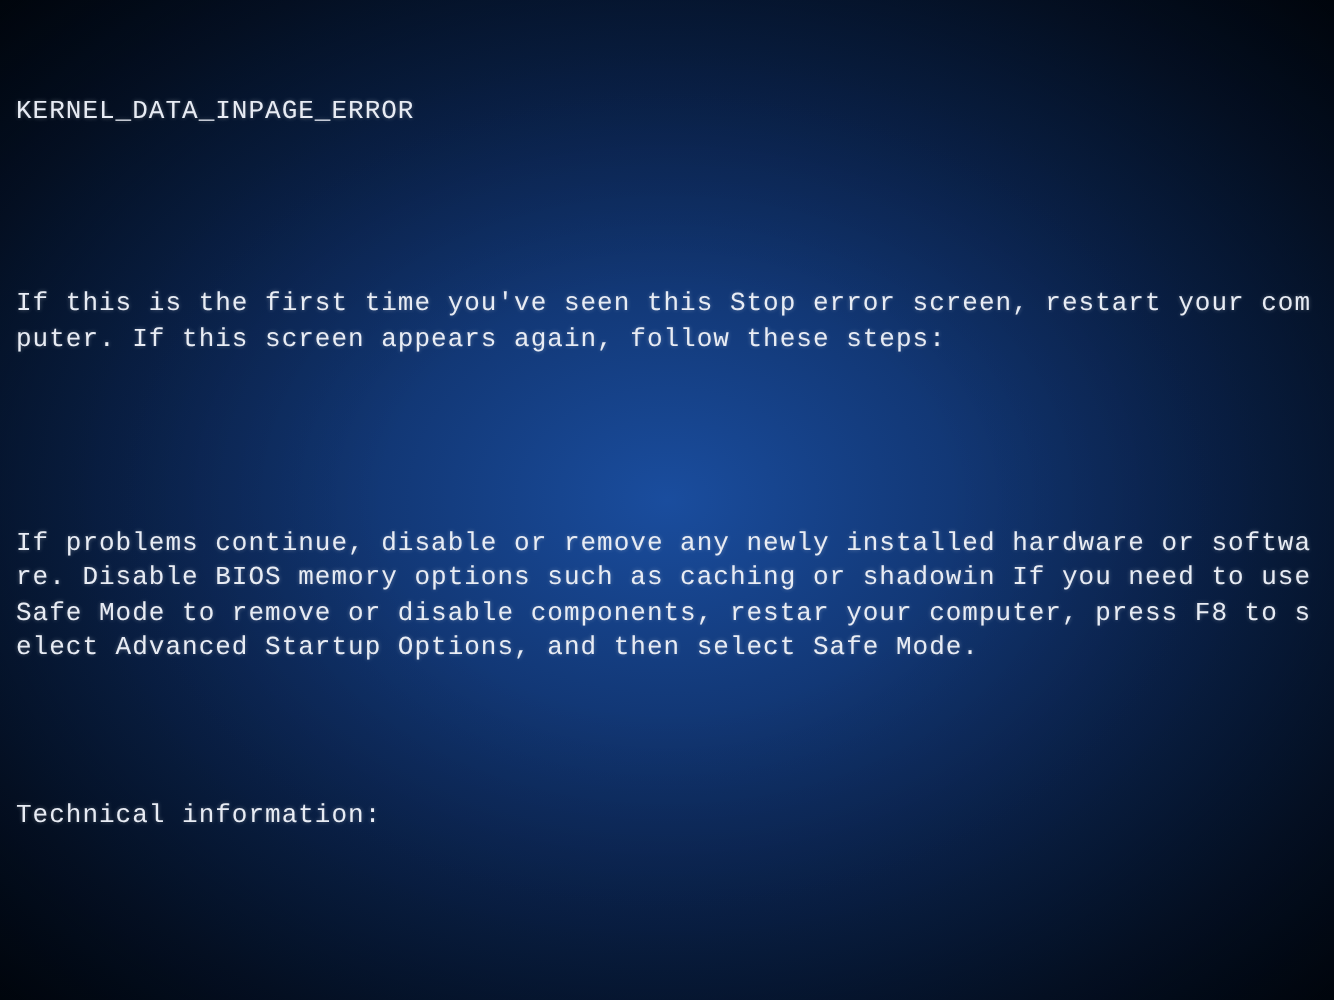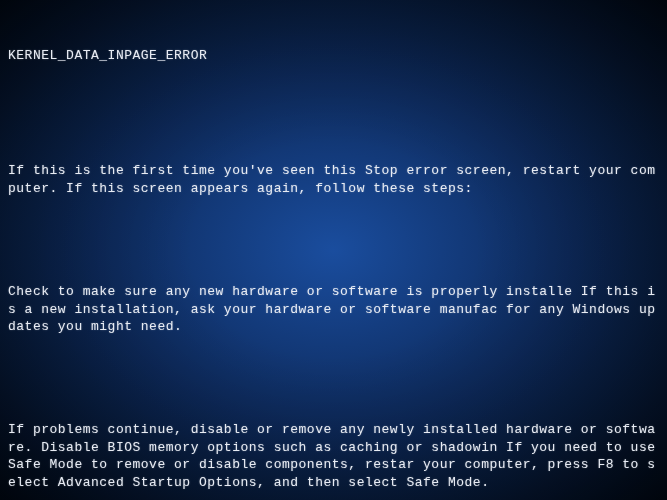--- a/index.html
+++ b/index.html
@@ -41,36 +41,34 @@
       word-break: break-all;
     }
     
     .error-title {
       font-weight: normal;
       margin-bottom: 26px;
     }
     
     .para {
       margin-bottom: 14px;
-      margin-top: 19px;
     }
     
     .tech-header {
       margin-bottom: 14px;
     }
   </style>
 </head>
 <body>
 
 <div class="bsod-content">
   <div class="error-title">KERNEL_DATA_INPAGE_ERROR</div>
   
   <div class="para">If this is the first time you've seen this Stop error screen, restart your computer. If this screen appears again, follow these steps:</div>
   
-  <div class="para">Check to make sure any new hardware or software is properly installe If this is a new installation, ask your hardware or software manufac for any Windows updates you might need.</div>
   
   <div class="para">If problems continue, disable or remove any newly installed hardware or software. Disable BIOS memory options such as caching or shadowin If you need to use Safe Mode to remove or disable components, restar your computer, press F8 to select Advanced Startup Options, and then select Safe Mode.</div>
   
   <div class="tech-header">Technical information:</div>
   
   
   
   
 </div>
 

